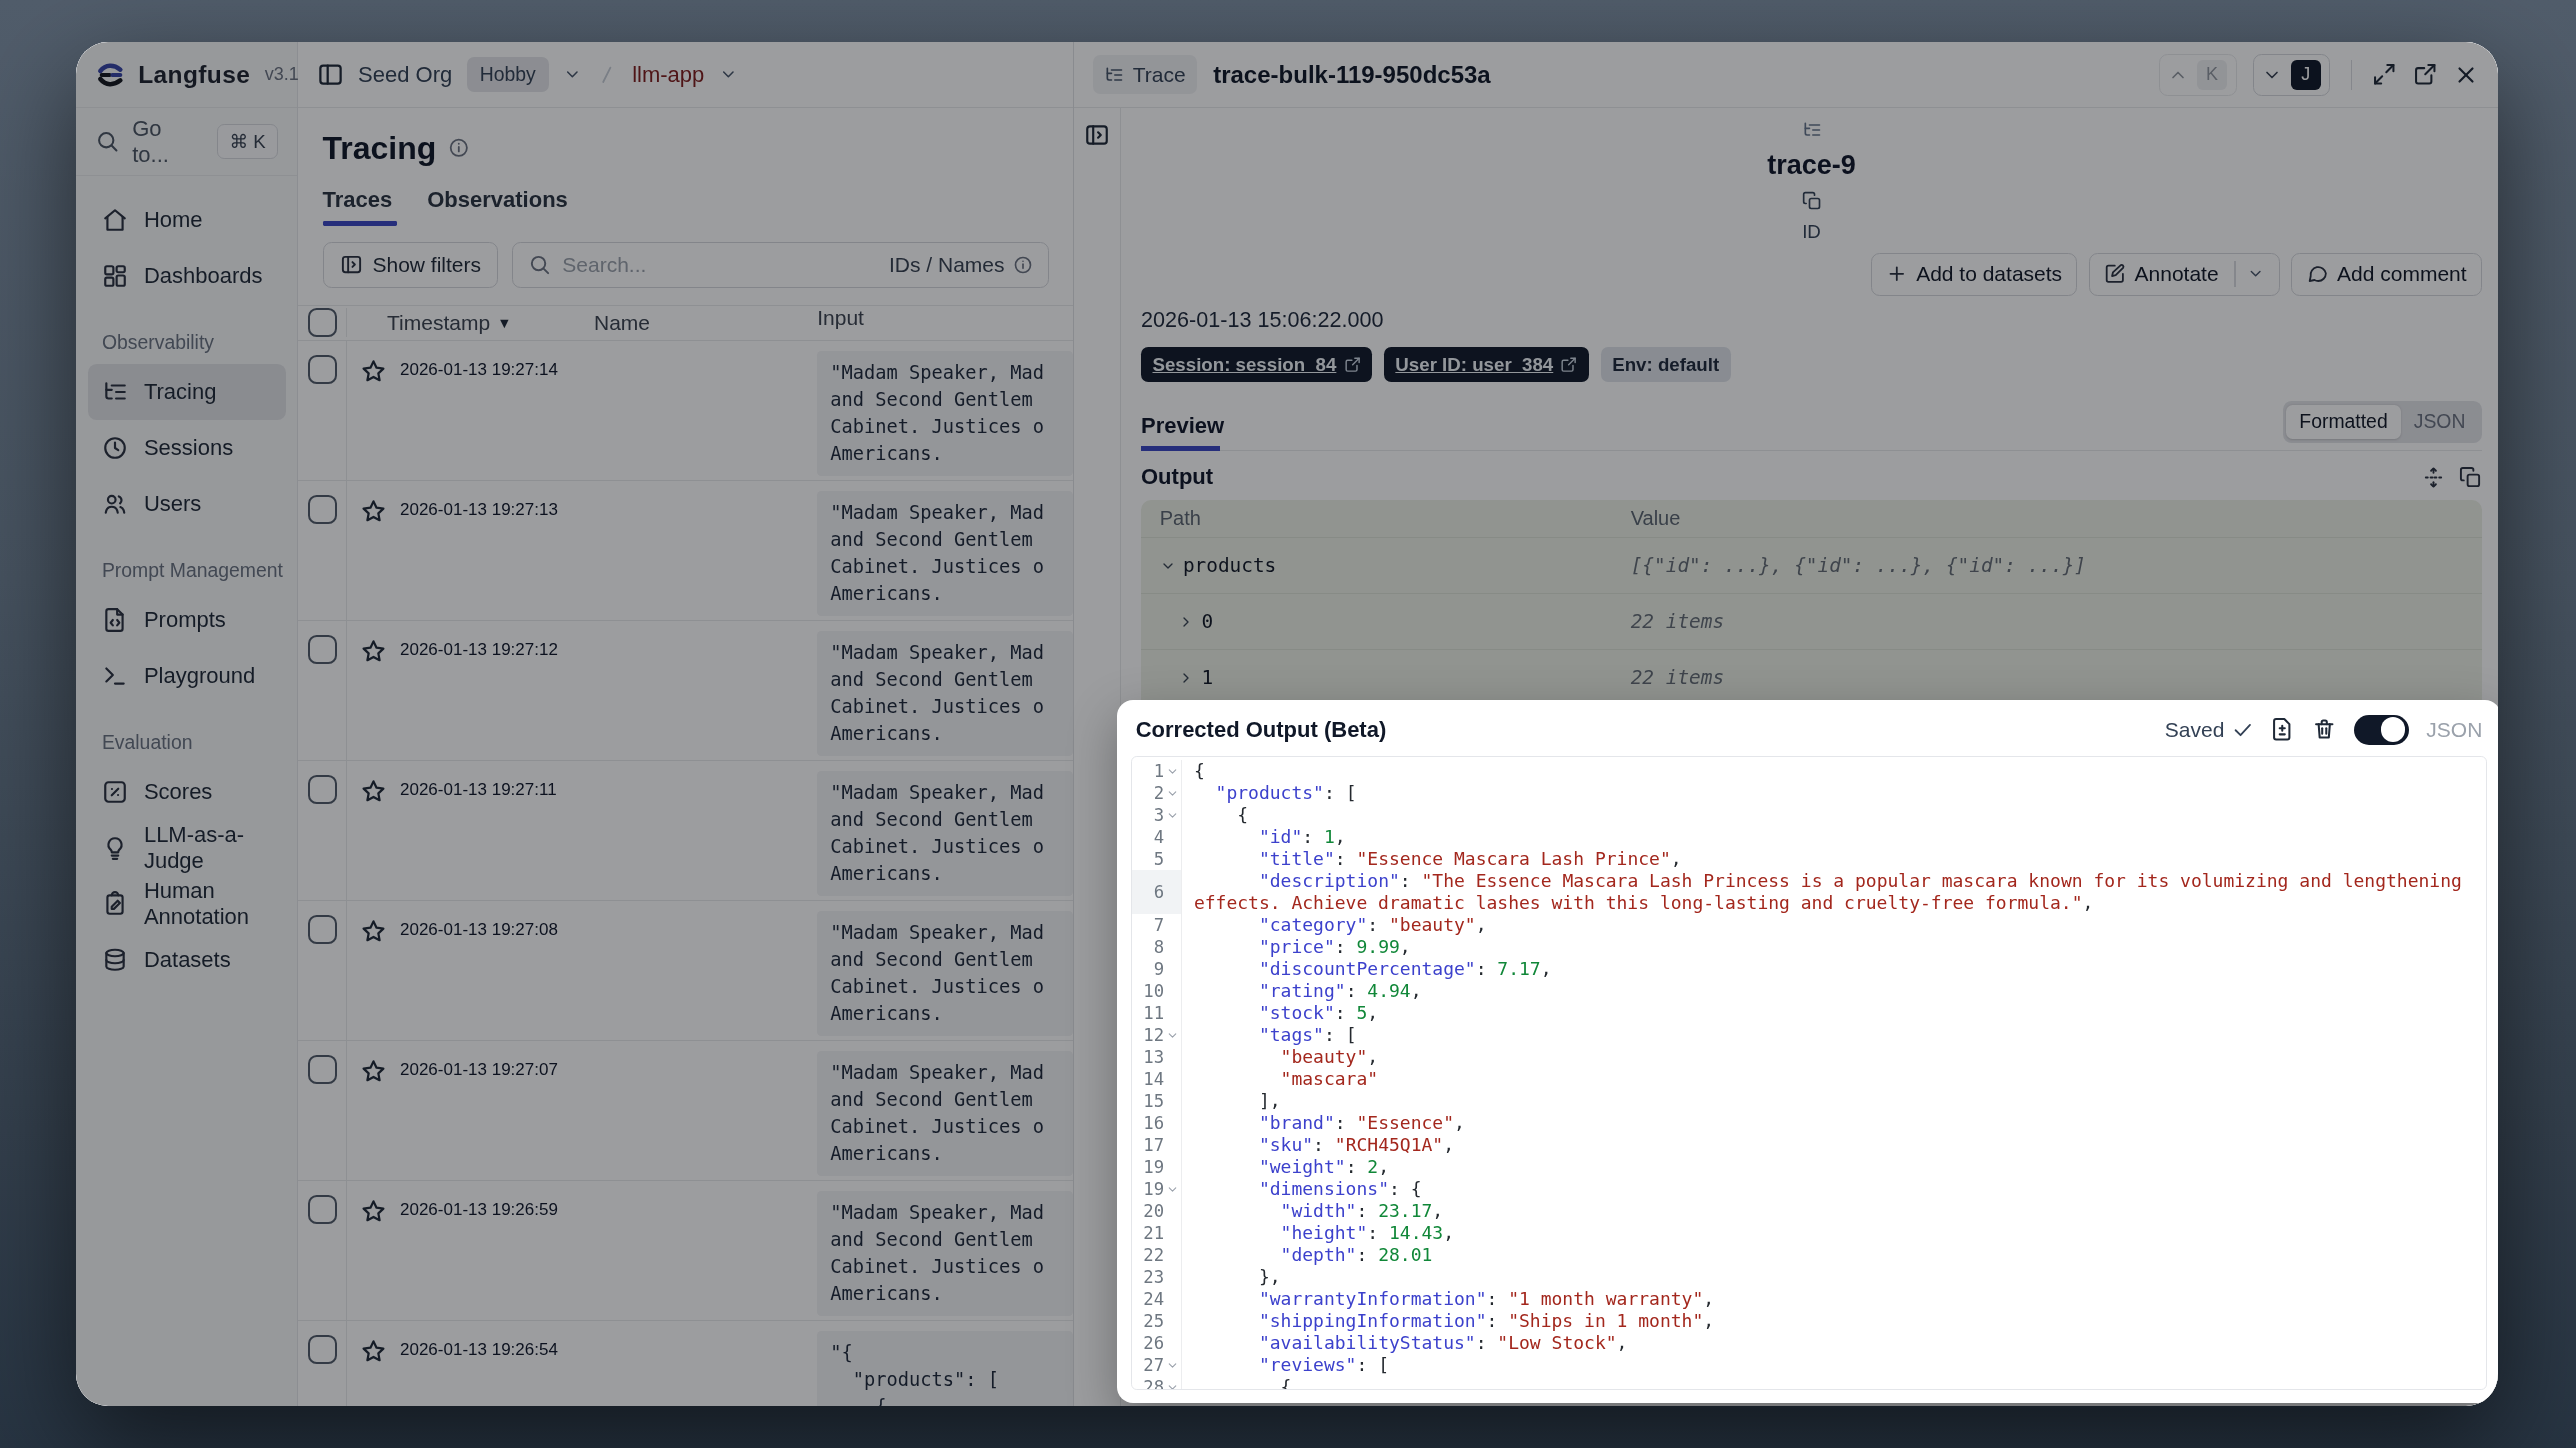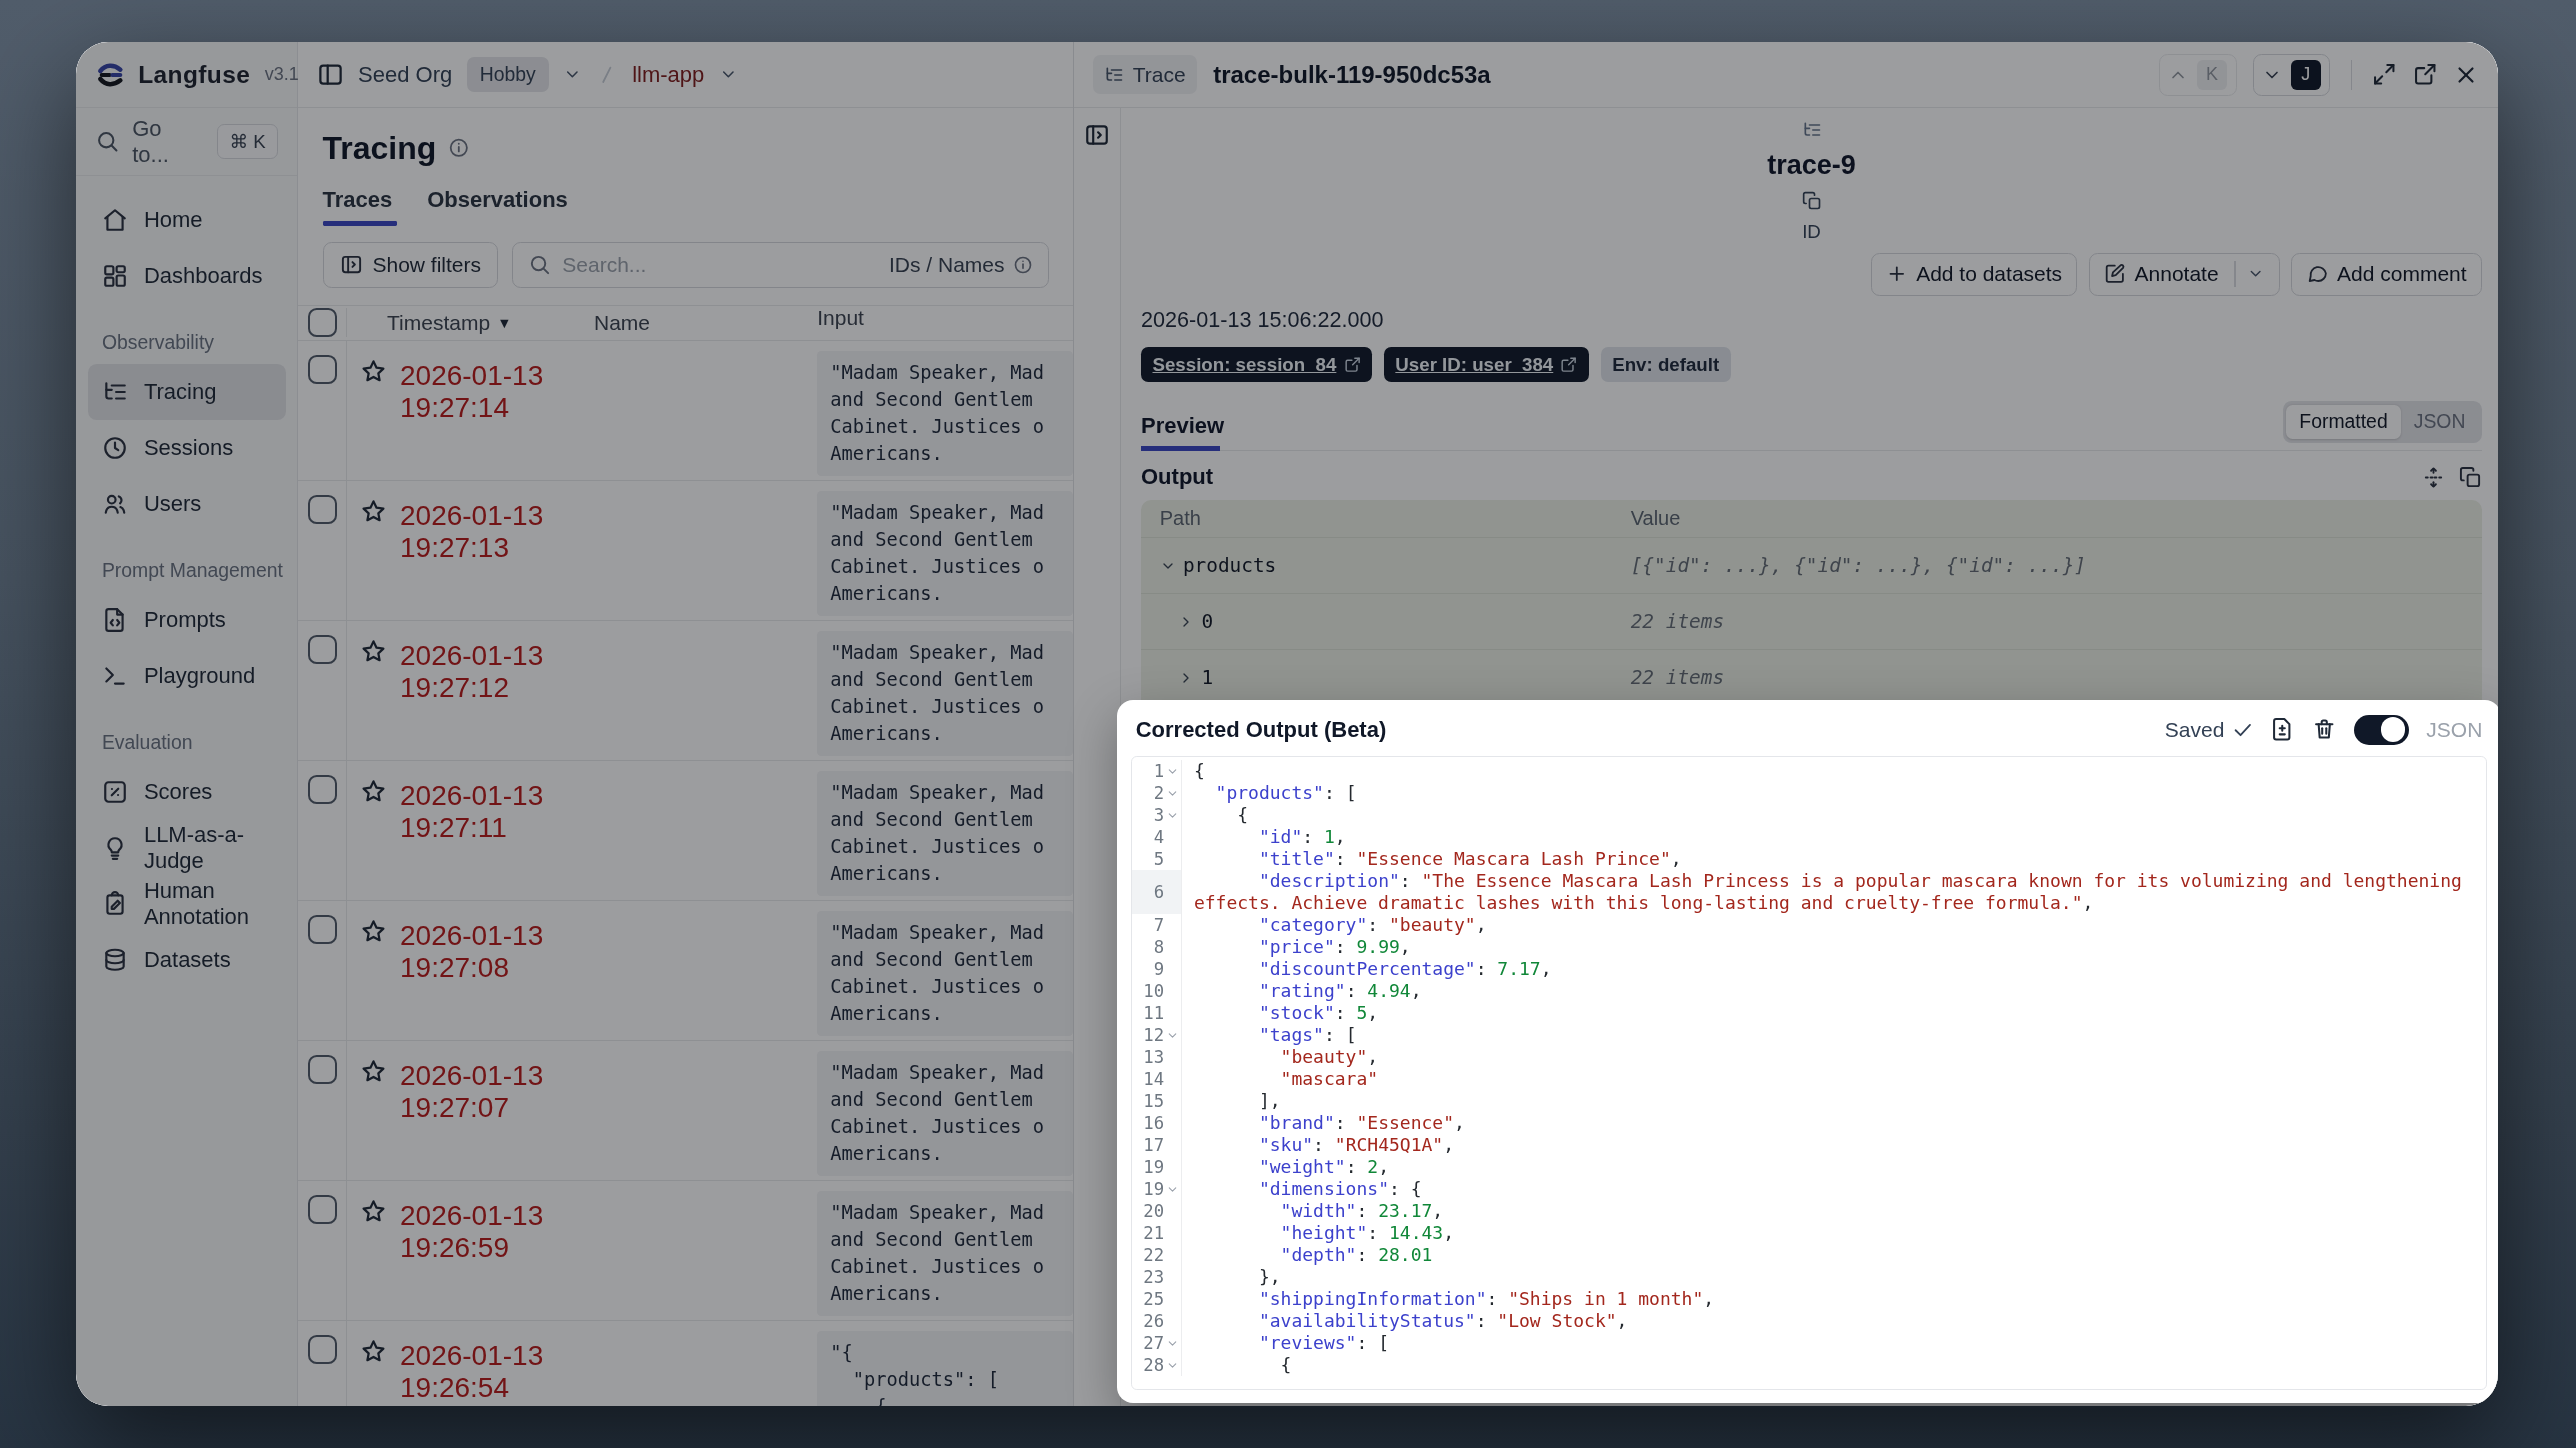--- a/index.html
+++ b/index.html
@@ -51,21 +51,21 @@
   .c-check { width:49px; flex:none; border-right:1.4px solid #e8e9ec; display:flex; justify-content:center; padding-top:14.4px; }
   .checkbox { width:29px; height:29px; border:2.2px solid #515b69; border-radius:8.6px; background:transparent; cursor:pointer; }
   .c-ts { width:247px; flex:none; display:flex; gap:13px; padding:17.3px 0 0 13px; align-items:flex-start; }
   .c-name { width:216px; flex:none; }
   .c-input { flex:1; min-width:0; padding:10px 0 10px 7.2px; }
   .thead { height:42px; align-items:center; }
   .thead .c-check { padding-top:0; align-items:center; }
   .thead .c-ts,.thead .c-name,.thead .c-input { padding-top:0; font-size:21px; color:#3c4450; font-weight:500; display:flex; align-items:center; gap:7.2px; }
   .thead .c-ts { padding-left:40px; }
   .sort-tri { font-size:14.4px; color:#1f2937; }
-  .ts-text { font-size:28px; color:#b91c1c; padding-top:1.4px; }
+  .ts-text { font-size:17px; color:#0f172a; padding-top:1.4px; }
   .drow { height:140px; overflow:hidden; cursor:pointer; }
   .code-cell { background:#f2f3f5; border-radius:4.3px; padding:8.6px 13px; overflow:hidden; }
   .code-cell .ln { font-family:"DejaVu Sans Mono",monospace; font-size:18.7px; line-height:27px; color:#1e293b; white-space:pre; }
 
   
   .peek { width:1425px; flex:none; display:flex; flex-direction:column; background:#fff; border-left:1.4px solid #dfe1e5; }
   .peek-top { height:66px; border-bottom:1.4px solid #e8e9ec; display:flex; align-items:center; padding:0 18.7px; gap:16px; flex:none; }
   .type-chip { display:flex; align-items:center; gap:8.6px; background:#f1f2f4; border-radius:7.2px; padding:7.2px 11.5px; font-size:21px; color:#334155; }
   .trace-id { font-size:24px; font-weight:600; color:#101828; }
   .nav-btn { display:flex; align-items:center; gap:8.6px; height:42px; border:1.4px solid #d6d8dd; border-radius:8.6px; padding:0 8.6px; background:#fff; cursor:pointer; }
@@ -1015,20 +1015,27 @@
           </div>
           <div class="code-row">
             <span class="gutter">
               <span class="num">23</span>
               <span class="fold-slot"></span>
             </span>
             <span class="code-text"><span class="tk-p">      },</span></span>
           </div>
           <div class="code-row">
             <span class="gutter">
+              <span class="num">24</span>
+              <span class="fold-slot"></span>
+            </span>
+            <span class="code-text"><span class="tk-p">      </span><span class="tk-k">"warrantyInformation"</span><span class="tk-p">: </span><span class="tk-s">"1 month warranty"</span><span class="tk-p">,</span></span>
+          </div>
+          <div class="code-row">
+            <span class="gutter">
               <span class="num">25</span>
               <span class="fold-slot"></span>
             </span>
             <span class="code-text"><span class="tk-p">      </span><span class="tk-k">"shippingInformation"</span><span class="tk-p">: </span><span class="tk-s">"Ships in 1 month"</span><span class="tk-p">,</span></span>
           </div>
           <div class="code-row">
             <span class="gutter">
               <span class="num">26</span>
               <span class="fold-slot"></span>
             </span>

